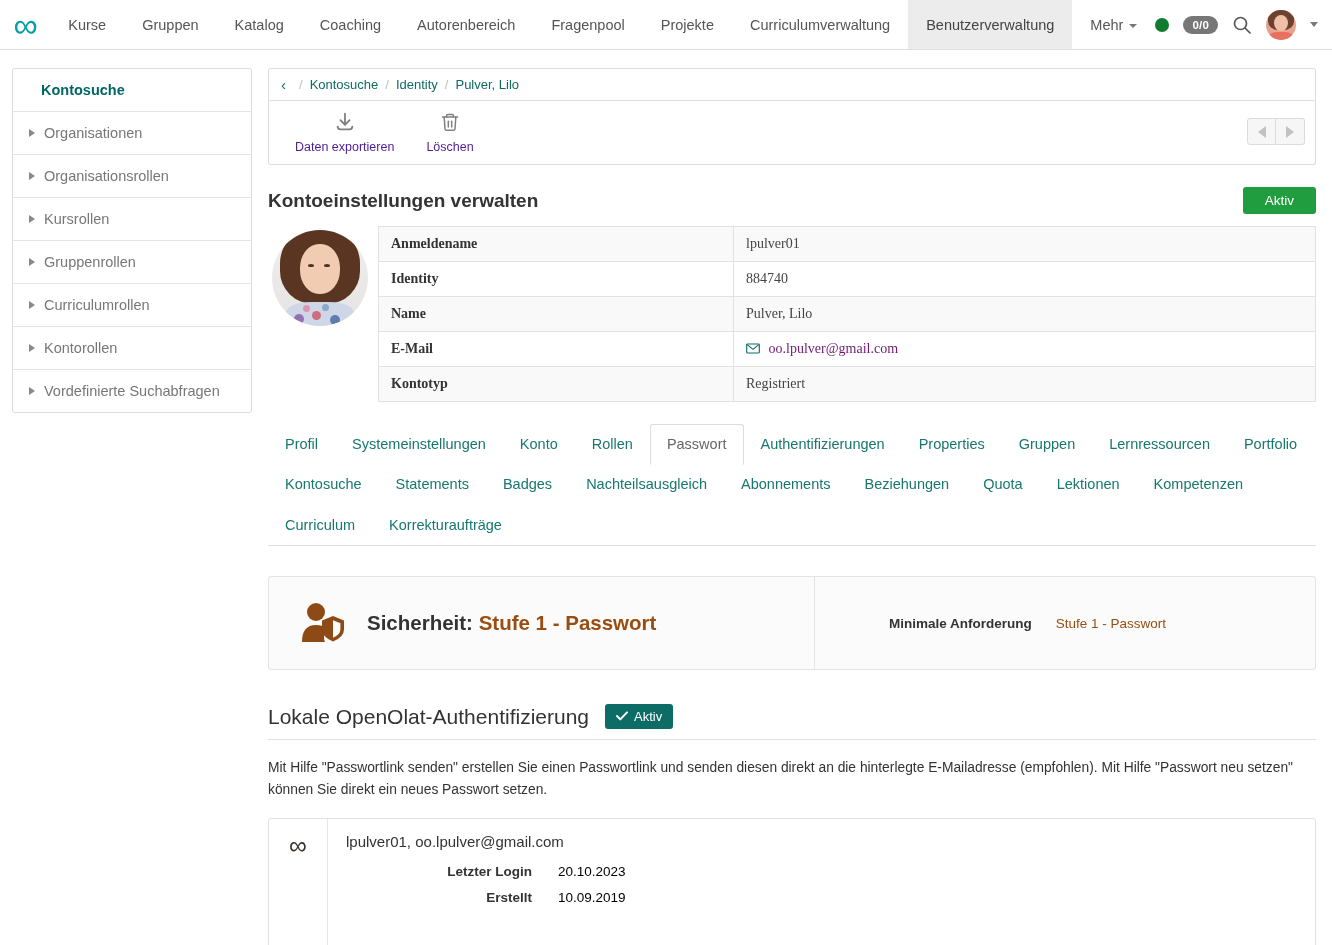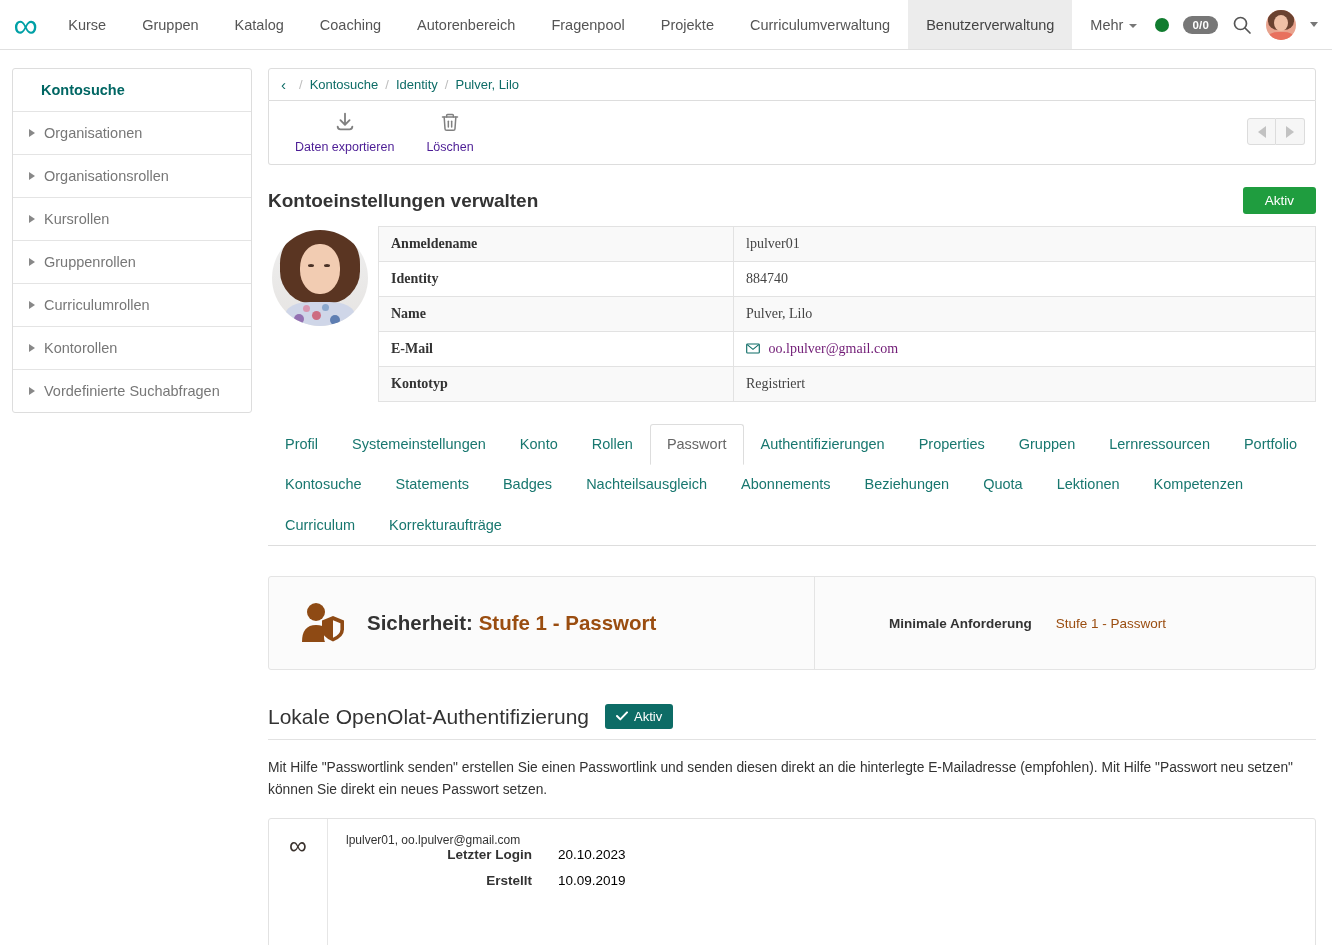--- a/index.html
+++ b/index.html
@@ -316,21 +316,21 @@
     background: #ffffff;
   }
   .card-logo {
     width: 59px; flex: none;
     border-right: 1px solid #e6e6e6;
     display: flex; justify-content: center;
     padding-top: 14px;
     font-size: 25px; color: #3b332e; line-height: 1;
   }
   .card-body { flex: 1; padding: 14px 18px 12px 18px; display: flex; flex-direction: column; }
-  .card-user { font-size: 12px; color: #333333; }
+  .card-user { font-size: 15px; color: #333333; margin-bottom: 14px; }
   .kv { display: flex; font-size: 13.5px; margin-bottom: 11px; }
   .kv .kk { width: 212px; text-align: right; font-weight: bold; color: #333333; padding-right: 26px; }
   .kv .vv { color: #000000; }
 </style>
 </head>
 <body>
 
 <div class="topnav">
   <div class="logo-wrap">
     <span class="logo-inf">∞</span>

